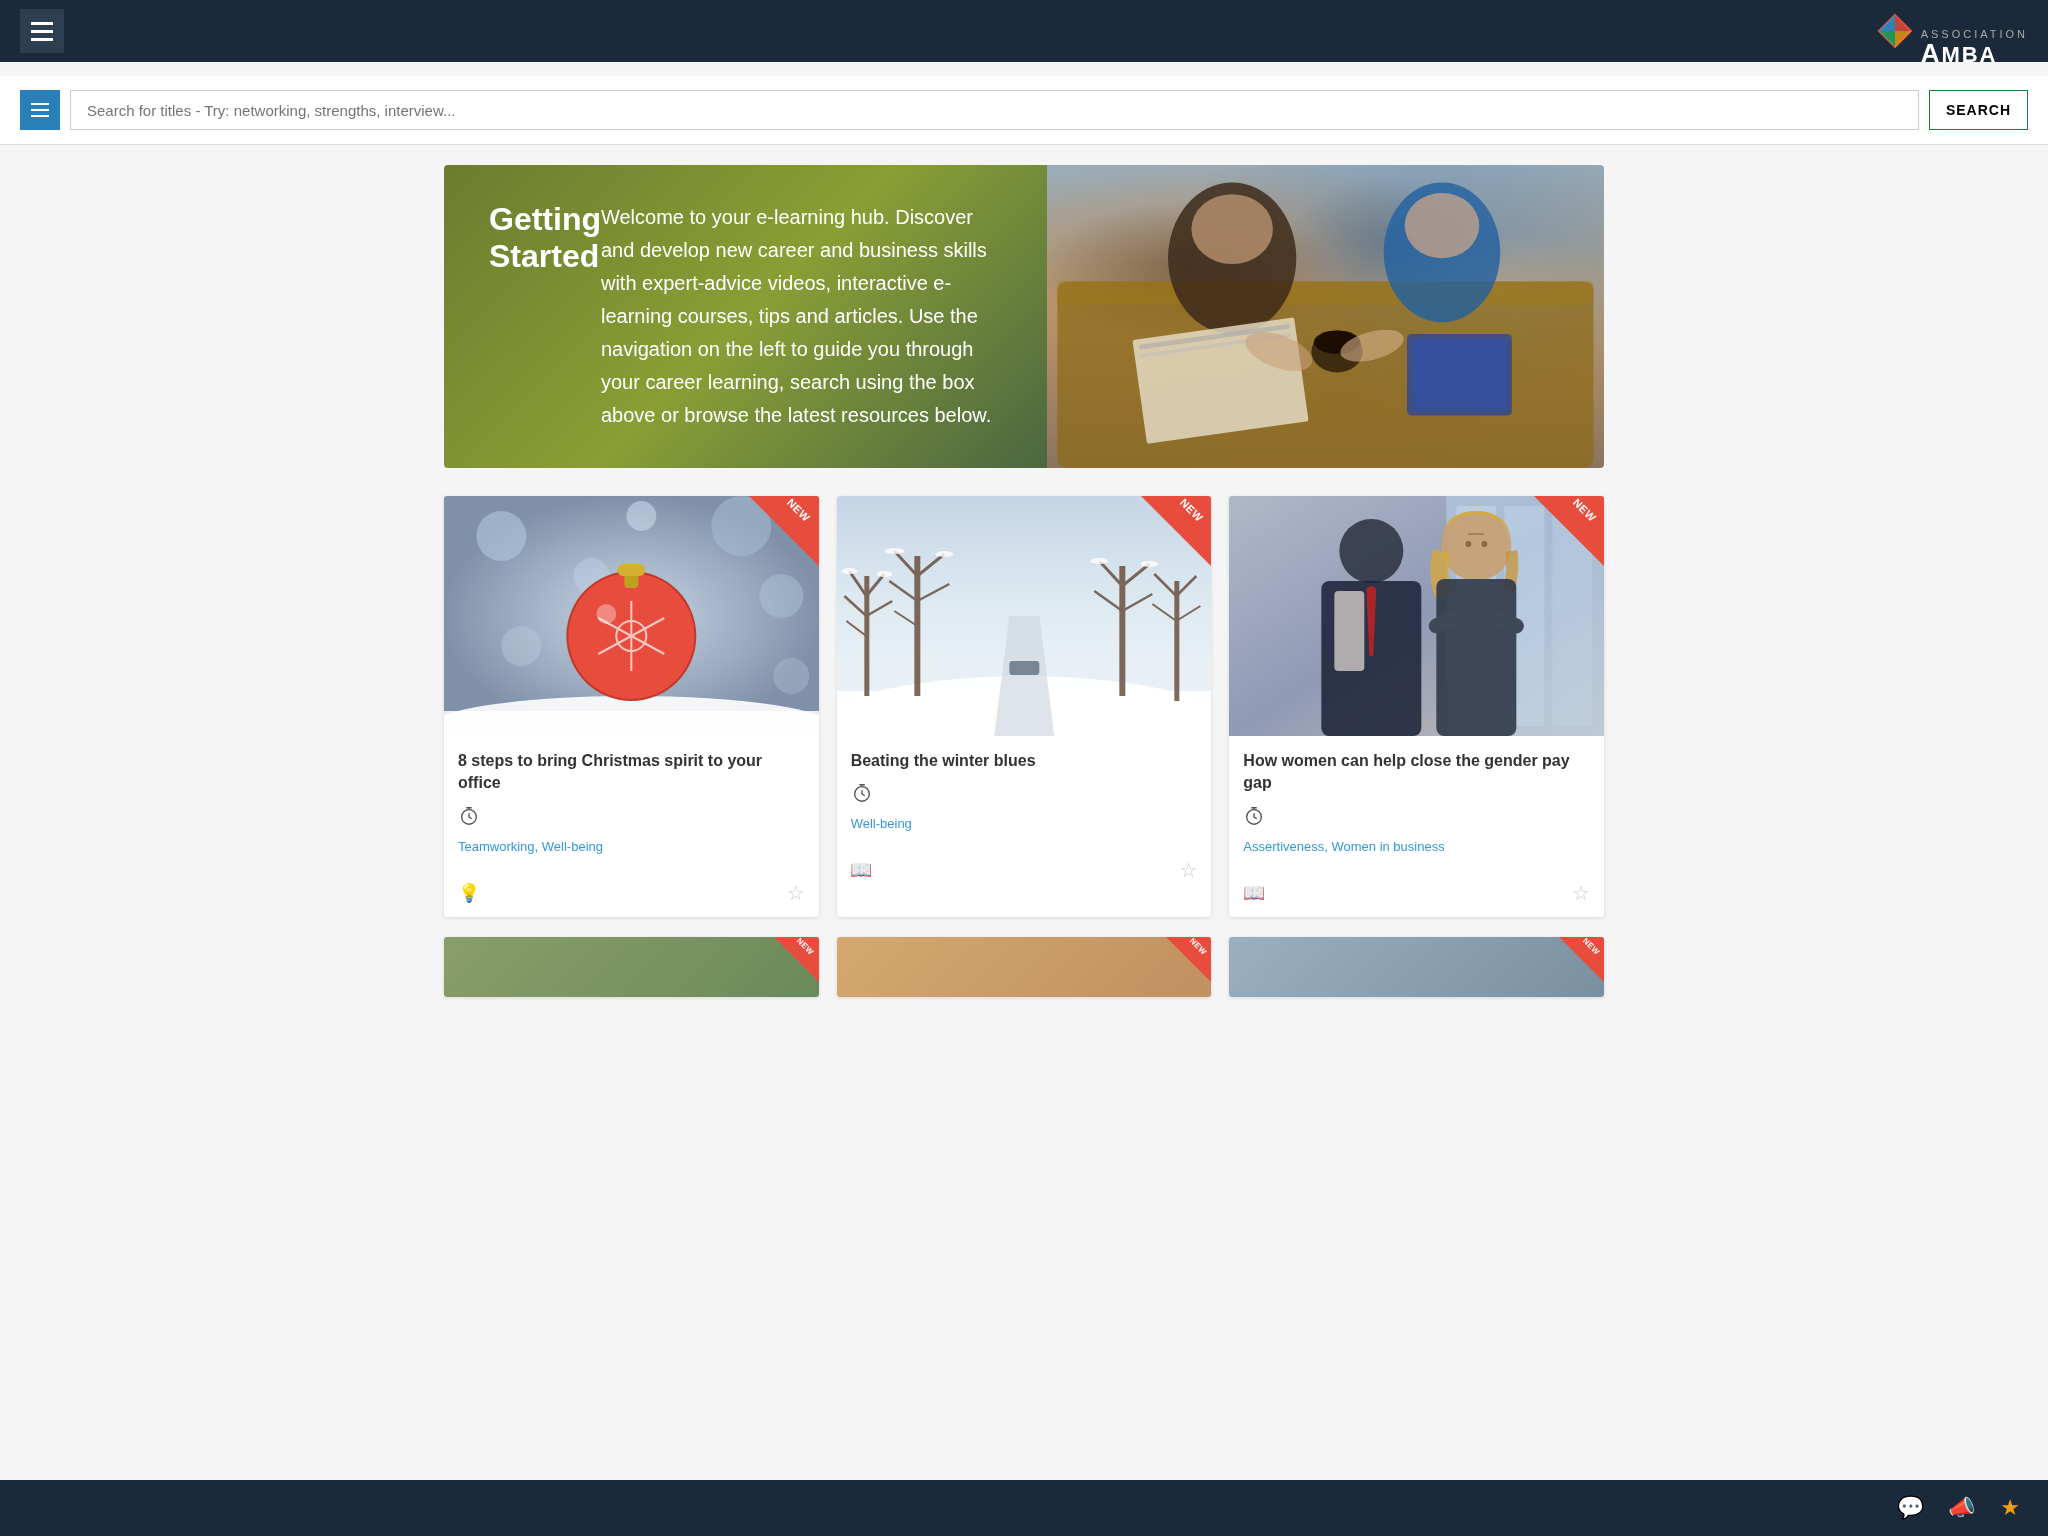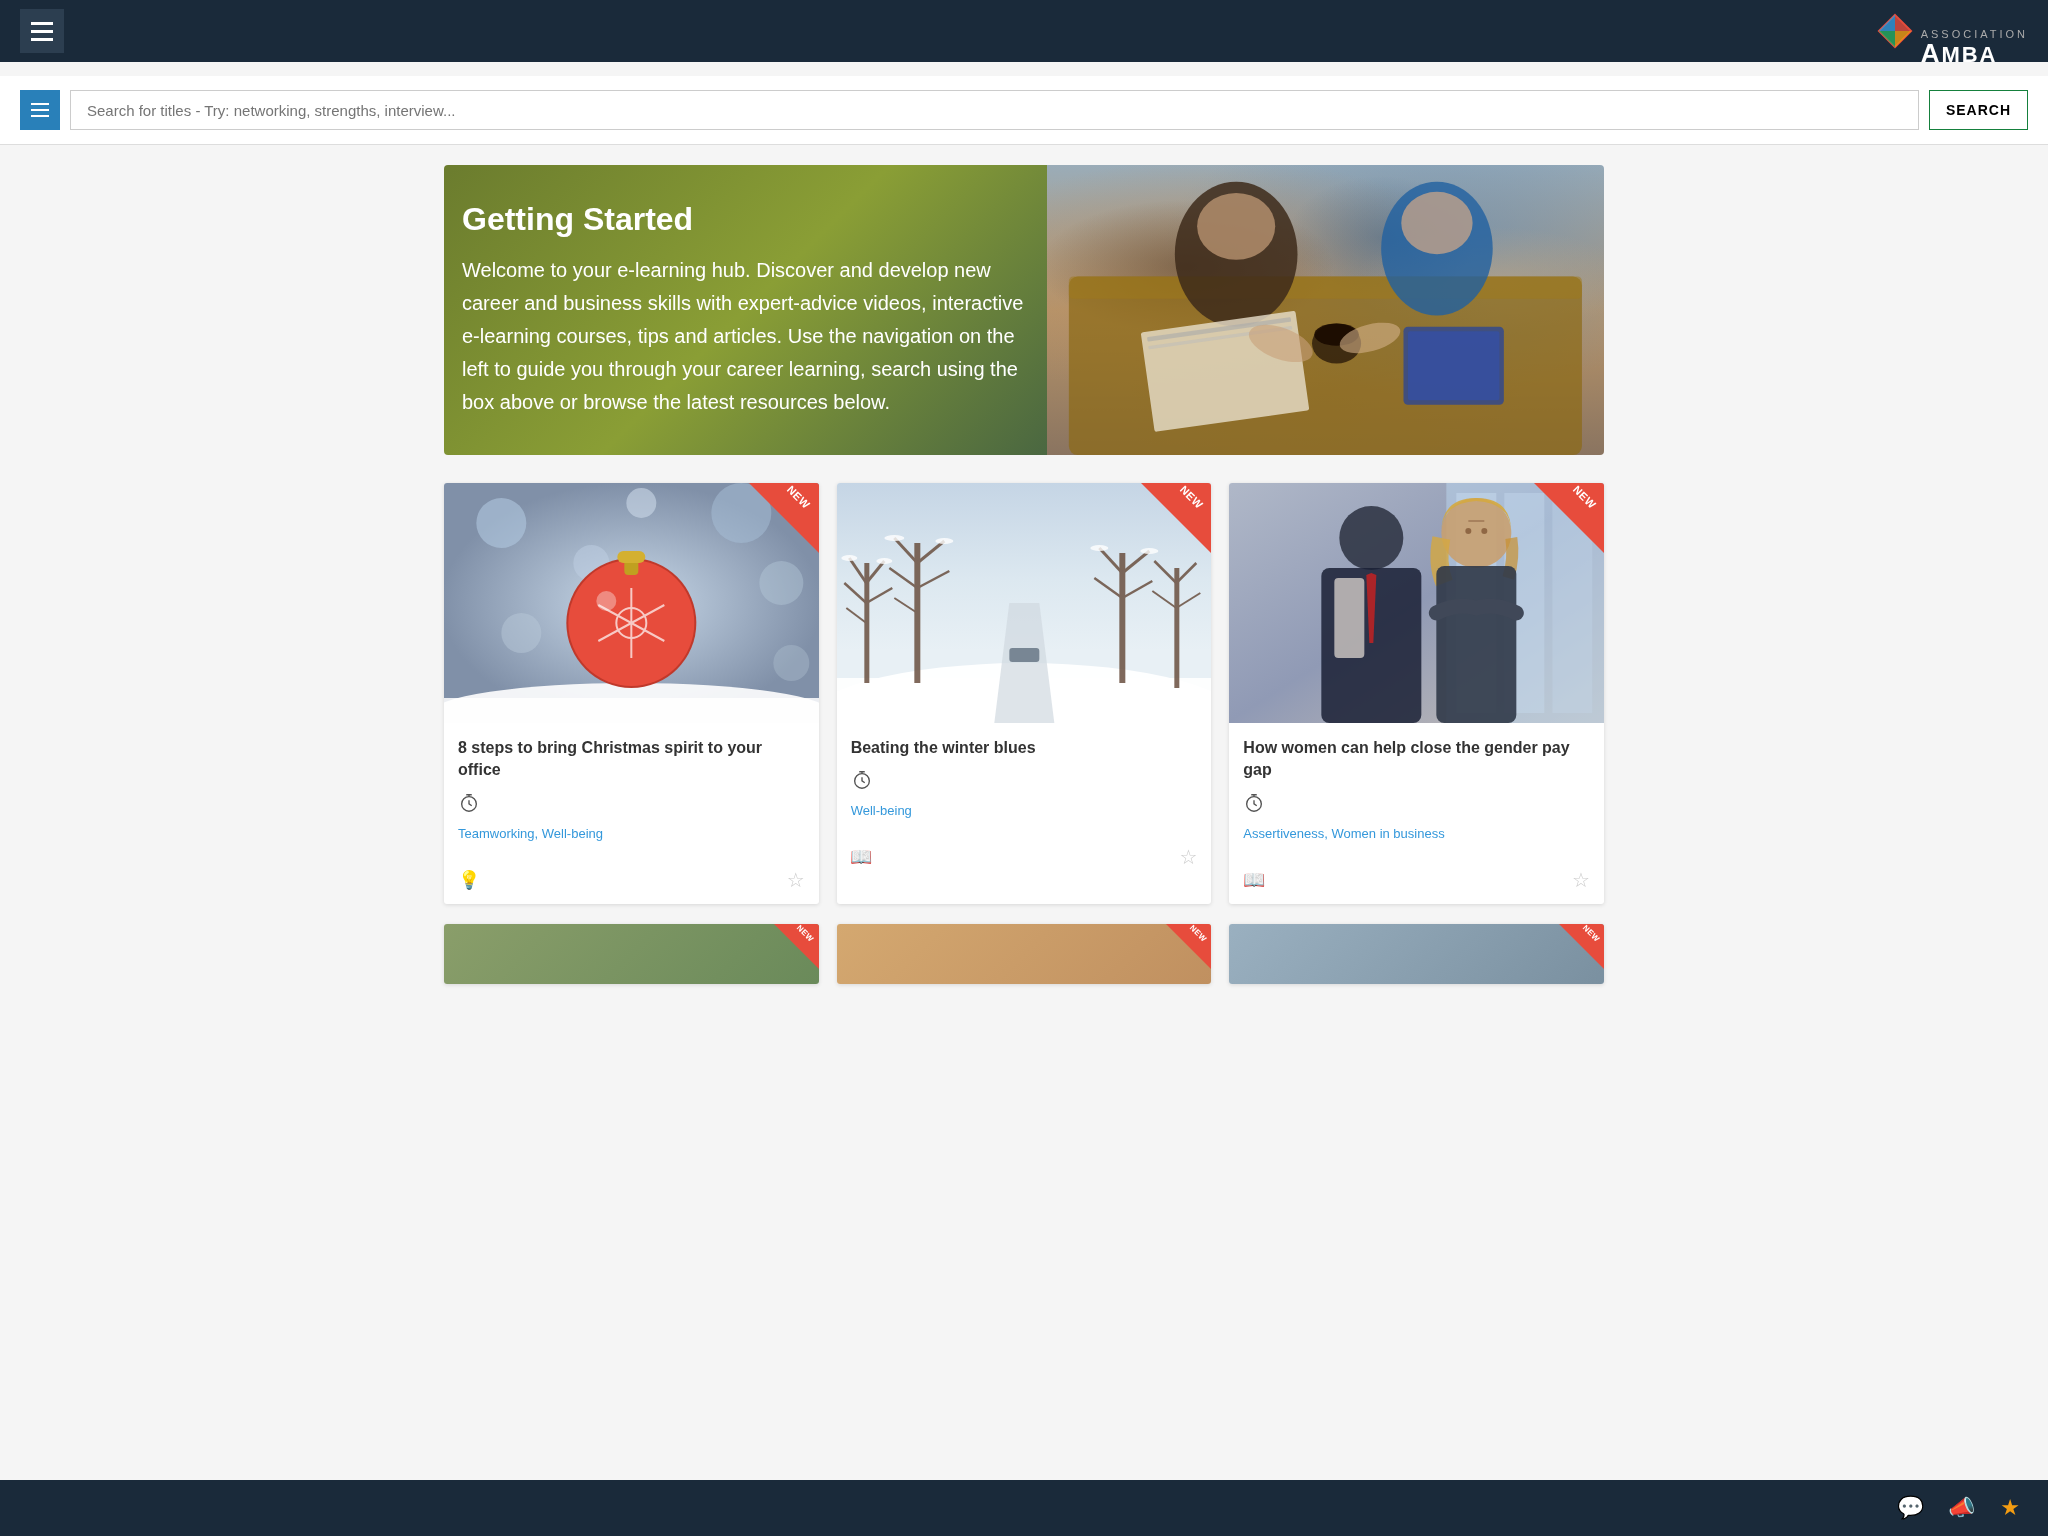--- a/index.html
+++ b/index.html
@@ -104,23 +104,23 @@
     .hero-banner {
       display: flex;
       border-radius: 4px;
       overflow: hidden;
       margin-bottom: 28px;
       min-height: 260px;
     }
     .hero-text {
       background: linear-gradient(135deg, #6b7c2e 0%, #8a9e35 50%, #4a6741 100%);
       flex: 0 0 52%;
-      padding: 36px 18px;
-      display: flex;
-      flex-direction: column;
+      padding: 36px 45px;
+      display: flex;
+      flex-direction: row;
       position: relative;
     }
     .hero-title {
       color: white;
       font-size: 32px;
       font-weight: bold;
       margin-bottom: 16px;
     }
     .hero-description {
       color: white;

